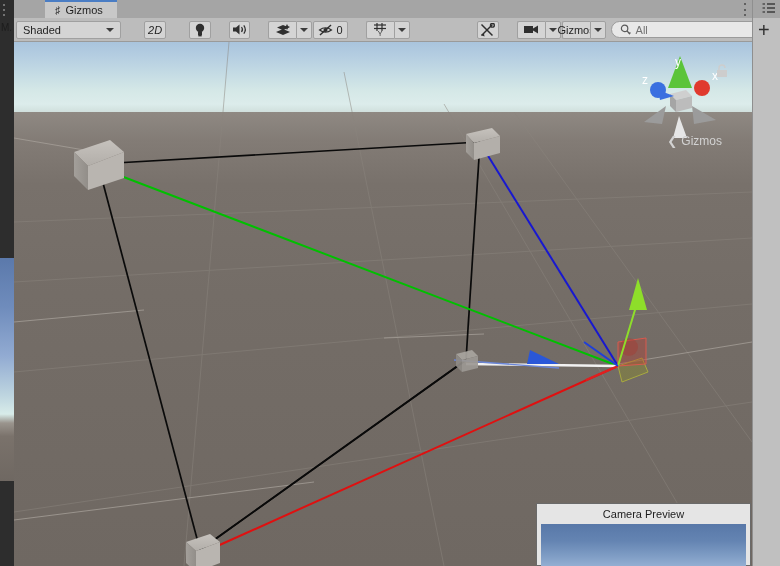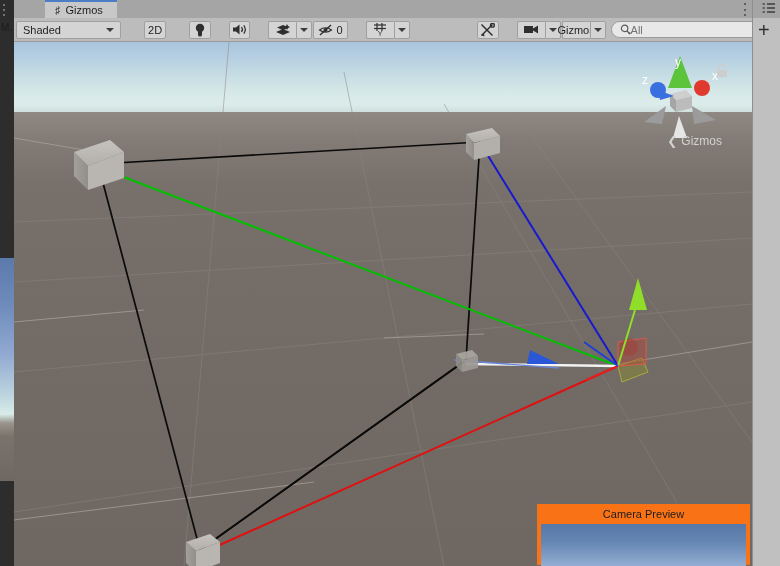--- a/index.html
+++ b/index.html
@@ -72,40 +72,40 @@
     font-size: 11px; color: #1f1f1f;
     margin-right: 18px;
   }
   .shaded-dd { width: 126px; padding: 0 6px; justify-content: space-between; }
   .sep { width: 7px; }
   .caret {
     width: 0; height: 0;
     border-left: 4px solid transparent; border-right: 4px solid transparent;
     border-top: 4px solid #3c3c3c;
   }
-  .tb-2d { width: 26px; }
+  .tb-2d { width: 26px; font-style: italic; }
   .tb-icon { width: 26px; }
   .tb-split { display: flex; margin-right: 1px; }
   .tb-split .main {
     height: 18px; width: 28px; background: #d4d4d4;
     border: 1px solid #a0a0a0; border-right: none;
     border-radius: 2px 0 0 2px;
     display: flex; align-items: center; justify-content: center;
   }
   .tb-split .arrow {
     height: 18px; width: 16px; background: #d4d4d4;
     border: 1px solid #a0a0a0; border-radius: 0 2px 2px 0;
     display: flex; align-items: center; justify-content: center;
   }
   .tb-hidden { width: 42px; gap: 2px; }
   .tb-gizmos-txt { width: 50px; }
   .search {
     height: 17px; width: 205px;
     background: #e8e8e8; border: 1px solid #9b9b9b; border-radius: 9px;
-    display: flex; align-items: center; padding: 0 8px; 
+    display: flex; align-items: center; padding: 0 8px; gap: 5px;
     margin-left: 4px;
   }
   .search .ph { font-size: 11px; color: #727272; }
 
   
   .right-panel {
     position: absolute; right: 0; top: 0; width: 28px; height: 566px;
     background: #c0c0c0; z-index: 6;
     border-left: 1px solid #8f8f8f;
   }
@@ -148,21 +148,21 @@
     position: absolute; right: 30px; top: 92px;
     font-size: 12px; color: #d2d2d2;
     display: flex; align-items: center; gap: 4px;
   }
   .lock-icon { position: absolute; right: 24px; top: 22px; width: 12px; height: 14px; }
 
   
   .cam-preview {
     position: absolute; left: 536px; top: 503px;
     width: 215px; height: 63px;
-    background: #f97316;
+    background: #e5e5e5;
     border: 1px solid #6a6a6a;
     z-index: 4;
   }
   .cam-title {
     height: 19px; display: flex; align-items: center; justify-content: center;
     font-size: 11px; color: #1c1c1c;
   }
   .cam-view {
     position: absolute; left: 4px; top: 20px; width: 205px; height: 42px;
     background: linear-gradient(to bottom, #5878a8 0%, #6484b2 40%, #7e9cc4 75%, #93aed2 100%);

